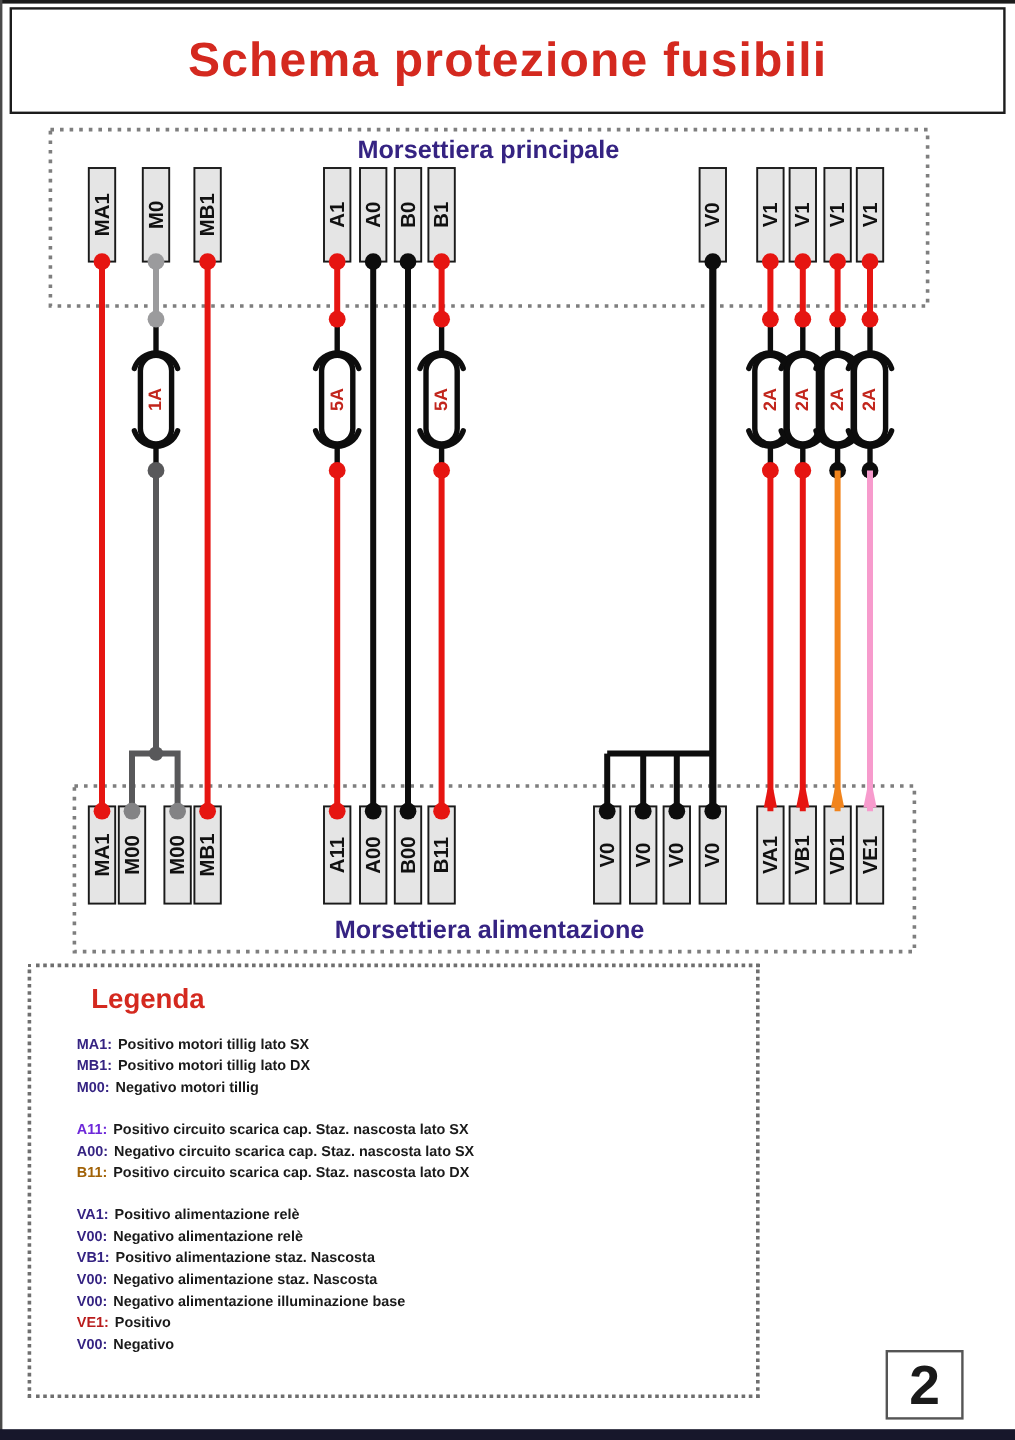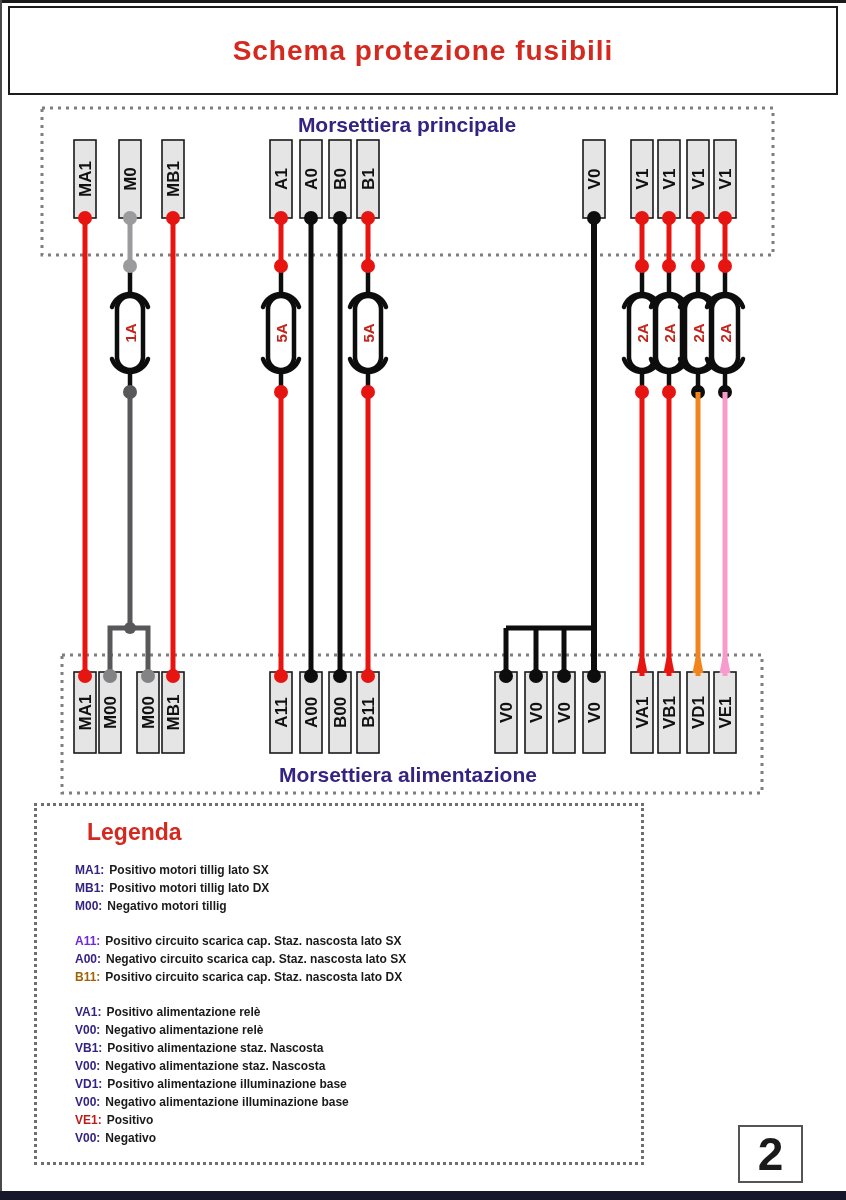--- a/index.html
+++ b/index.html
@@ -4,26 +4,26 @@
 <style>
   html,body{margin:0;padding:0;background:#ffffff;}
   #page{position:relative;width:846px;height:1200px;background:#ffffff;overflow:hidden;
         font-family:"Liberation Sans",sans-serif;}
   .top-line{position:absolute;left:0;top:0;width:846px;height:3px;background:#1b1b1b;}
   .left-edge{position:absolute;left:0;top:0;width:2px;height:1192px;background:#4a4a4a;}
   .bottom-bar{position:absolute;left:0;top:1191px;width:846px;height:9px;background:#17172b;}
   .title-box{position:absolute;left:8px;top:6px;width:830px;height:89px;
              border:2px solid #1c1c1c;box-sizing:border-box;background:#ffffff;
              display:flex;align-items:center;justify-content:center;}
-  .title-box h1{margin:0;font-size:28px;font-weight:700;letter-spacing:1px;}
+  .title-box h1{margin:0;font-size:40px;font-weight:700;letter-spacing:1px;}
   #diagram{position:absolute;left:0;top:0;width:846px;height:1200px;}
   .box-label{font-family:"Liberation Sans",sans-serif;font-weight:700;font-size:21px;}
   .term-label{font-family:"Liberation Sans",sans-serif;font-weight:700;font-size:17px;fill:#111111;}
   .fuse-label{font-family:"Liberation Sans",sans-serif;font-weight:700;font-size:15px;}
-  .legend{position:absolute;left:34px;top:803px;width:610px;height:362px;
+  .legend{position:absolute;left:23px;top:803px;width:610px;height:362px;
           border:3px dotted #6f6f6f;box-sizing:border-box;background:transparent;}
   .legend-title{margin:13px 0 0 50px;font-size:23px;font-weight:700;}
   .legend-entries{margin:15px 0 0 38px;}
   .legend-group{margin-bottom:17px;}
   .legend-entry{font-size:12px;font-weight:700;line-height:18px;color:#1a1a1a;white-space:nowrap;}
   .legend-entry .code{margin-right:5px;}
   .page-number{position:absolute;left:738px;top:1125px;width:65px;height:58px;
                border:2px solid #555555;box-sizing:border-box;background:#ffffff;
                display:flex;align-items:center;justify-content:center;
                font-size:46px;font-weight:700;color:#1a1a1a;}
@@ -222,21 +222,20 @@
         <div class="legend-group">
           <div class="legend-entry"><span class="code" style="color: #6d28d9;">A11:</span><span>Positivo circuito scarica cap. Staz. nascosta lato SX</span></div>
           <div class="legend-entry"><span class="code" style="color: rgb(53, 35, 130);">A00:</span><span>Negativo circuito scarica cap. Staz. nascosta lato SX</span></div>
           <div class="legend-entry"><span class="code" style="color: #a16207; text-align: center;">B11:</span><span>Positivo circuito scarica cap. Staz. nascosta lato DX</span></div>
         </div>
         <div class="legend-group">
           <div class="legend-entry"><span class="code" style="color: rgb(53, 35, 130);">VA1:</span><span>Positivo alimentazione relè</span></div>
           <div class="legend-entry"><span class="code" style="color: rgb(53, 35, 130);">V00:</span><span>Negativo alimentazione relè</span></div>
           <div class="legend-entry"><span class="code" style="color: rgb(53, 35, 130);">VB1:</span><span>Positivo alimentazione staz. Nascosta</span></div>
           <div class="legend-entry"><span class="code" style="color: rgb(53, 35, 130);">V00:</span><span>Negativo alimentazione staz. Nascosta</span></div>
-          <div class="legend-entry"><span class="code" style="color: rgb(53, 35, 130);">VD1:</span><span>Positivo alimentazione illuminazione base</span></div>
           <div class="legend-entry"><span class="code" style="color: rgb(53, 35, 130);">V00:</span><span>Negativo alimentazione illuminazione base</span></div>
           <div class="legend-entry"><span class="code" style="color: #b91c1c;">VE1:</span><span>Positivo</span></div>
           <div class="legend-entry"><span class="code" style="color: rgb(53, 35, 130);">V00:</span><span>Negativo</span></div>
         </div>
       </div>
   </div>
 
   <div class="page-number">2</div>
   <div class="bottom-bar"></div>
 </div>

